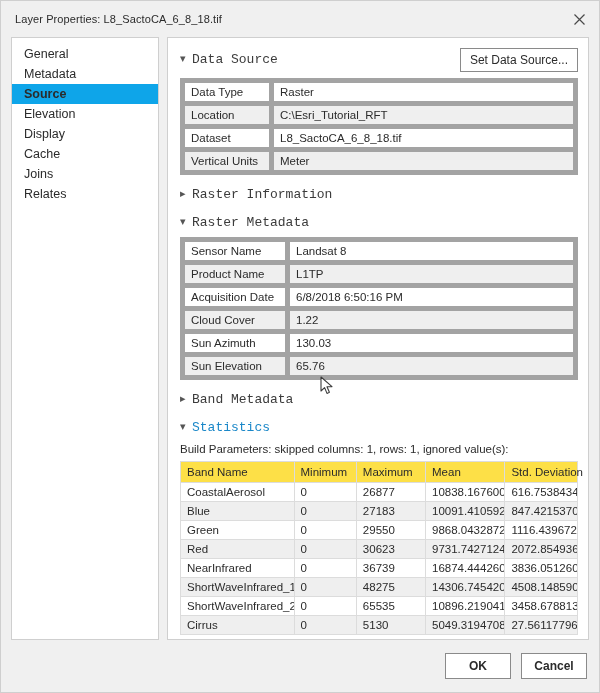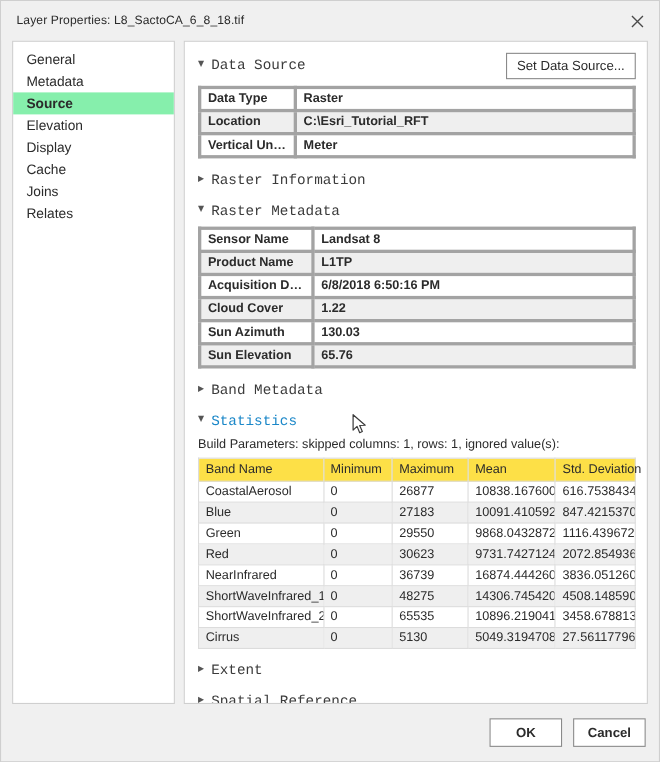--- a/index.html
+++ b/index.html
@@ -74,21 +74,21 @@
   .side-item {
     height: 20px;
     line-height: 20px;
     padding-left: 12px;
     font-size: 12.5px;
     color: #2b2b2b;
     cursor: default;
     white-space: nowrap;
   }
   .side-item.selected {
-    background: #86efac;
+    background: #0ea5e9;
     font-weight: bold;
   }
 
   .content {
     flex: 1;
     margin-left: 8px;
     background: #ffffff;
     border: 1px solid #cfcfcf;
     box-sizing: border-box;
     padding: 10px 10px 10px 12px;
@@ -141,27 +141,26 @@
 
   
   table.kv, table.stats {
     border-collapse: collapse;
     width: 100%;
     table-layout: fixed;
     margin-top: 6px;
     font-size: 11.5px;
   }
   table.kv td {
-    border: 3px solid #a3a3a3;
+    border: 5px solid #a3a3a3;
     padding: 3px 6px;
     color: #2b2b2b;
     white-space: nowrap;
     overflow: hidden;
     text-overflow: ellipsis;
-    font-weight: bold;
   }
   table.kv tr:nth-child(odd) td { background: #ffffff; }
   table.kv tr:nth-child(even) td { background: #efefef; }
   table.kv td.k { width: 72px; }
   table.kv.meta td.k { width: 88px; }
 
   
   .build-params {
     margin-top: 7px;
     font-size: 11.5px;
@@ -259,20 +258,24 @@
         <tbody>
           <tr>
             <td class="k">Data Type</td>
             <td>Raster</td>
           </tr>
           <tr>
             <td class="k">Location</td>
             <td>C:\Esri_Tutorial_RFT</td>
           </tr>
           <tr>
+            <td class="k">Dataset</td>
+            <td>L8_SactoCA_6_8_18.tif</td>
+          </tr>
+          <tr>
             <td class="k">Vertical Units</td>
             <td>Meter</td>
           </tr>
         </tbody>
       </table>
 
       <div class="section-head">
         <span class="chev">▸</span>
         <span class="section-title">Raster Information</span>
       </div>

